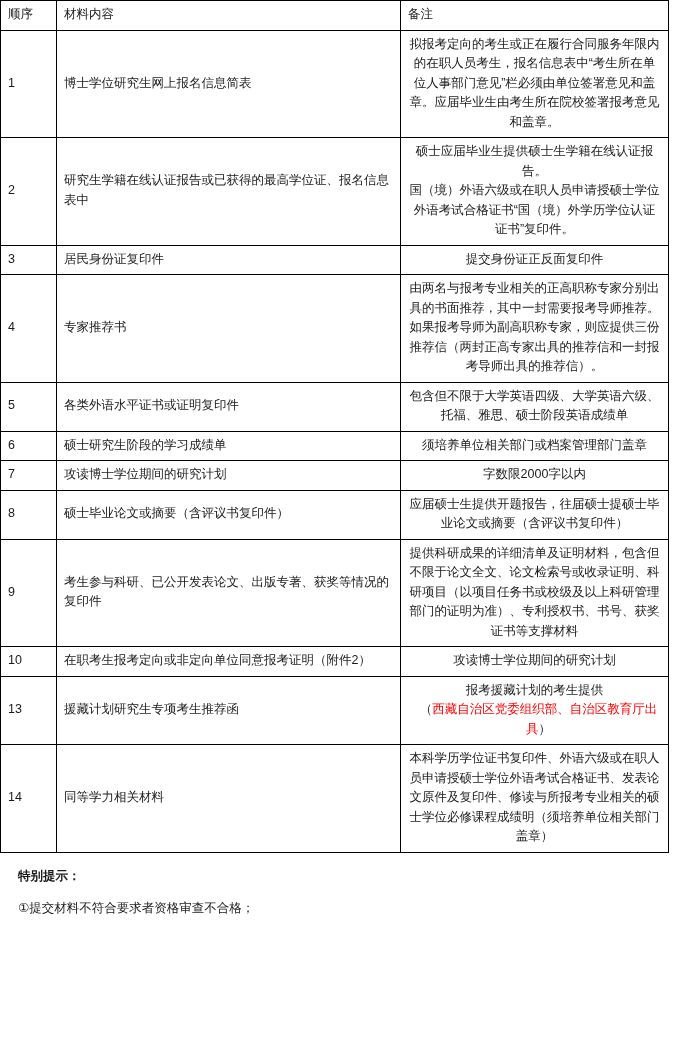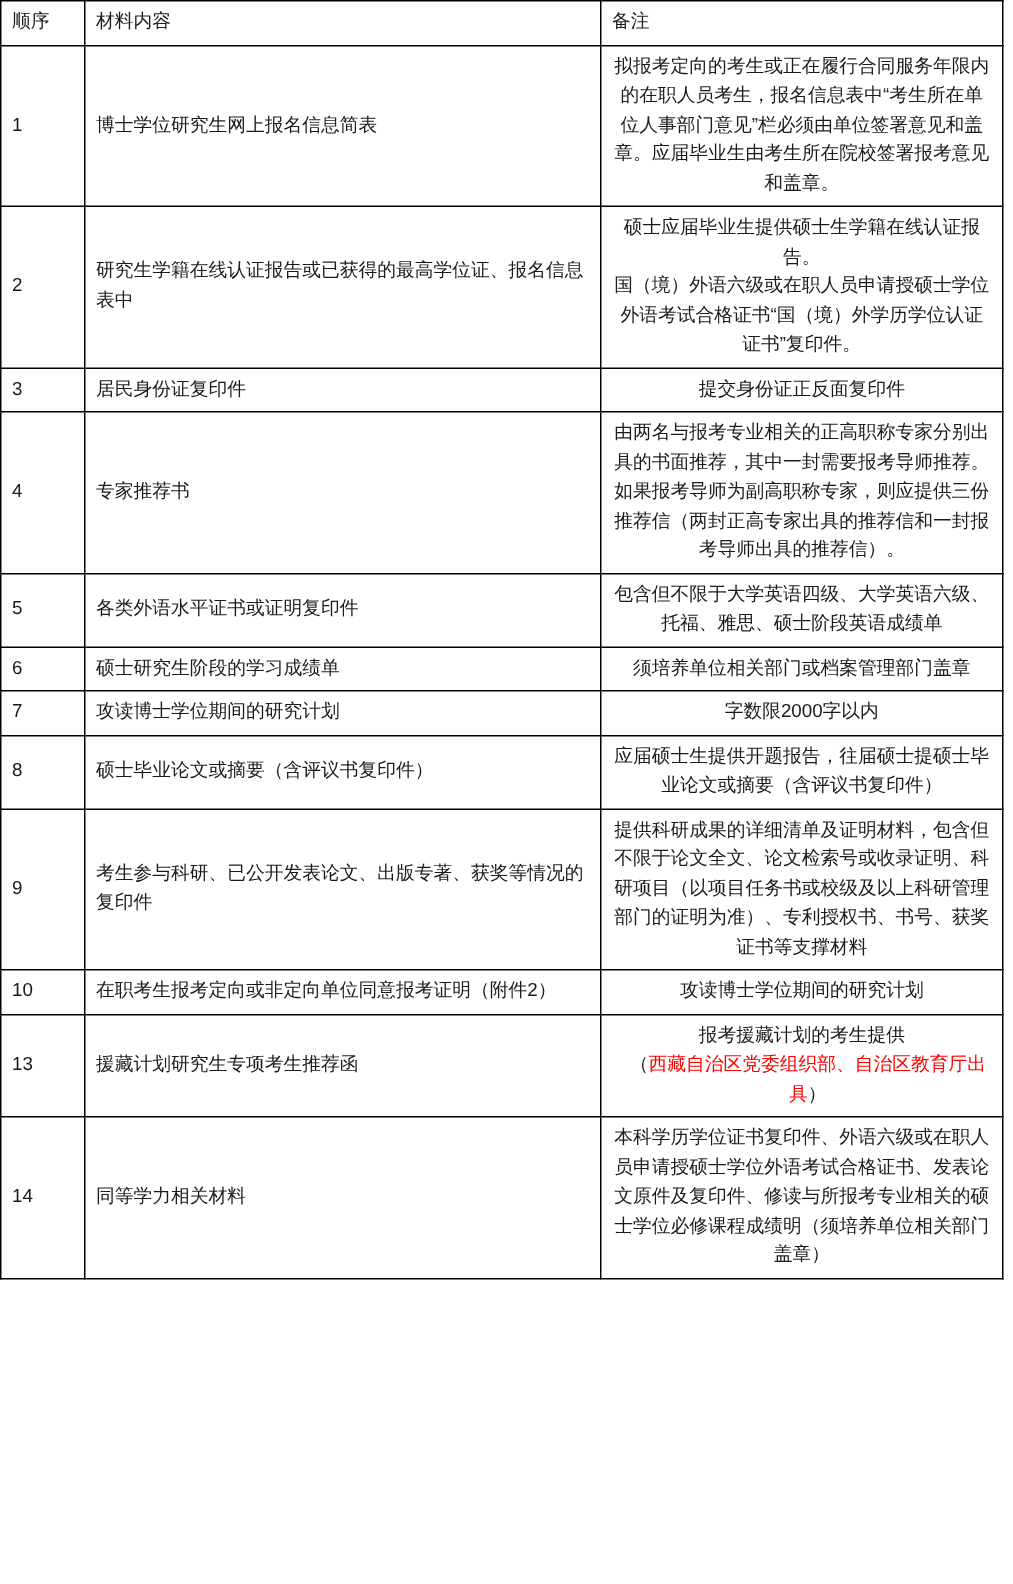--- a/index.html
+++ b/index.html
@@ -169,15 +169,17 @@
         <td class="seq">14</td>
         <td class="name">同等学力相关材料</td>
         <td class="note">
           <span class="line">本科学历学位证书复印件、外语六级或在职人员申请授硕士学位外语考试合格证书、发表论文原件及复印件、修读与所报考专业相关的硕士学位必修课程成绩明（须培养单位相关部门盖章）</span>
         </td>
       </tr>
     </tbody>
   </table>
 
   <div class="footer">
+    <p class="tip-title">特别提示：</p>
+    <p class="tip-item">①提交材料不符合要求者资格审查不合格；</p>
   </div>
 
 </div>
 
 </body></html>

